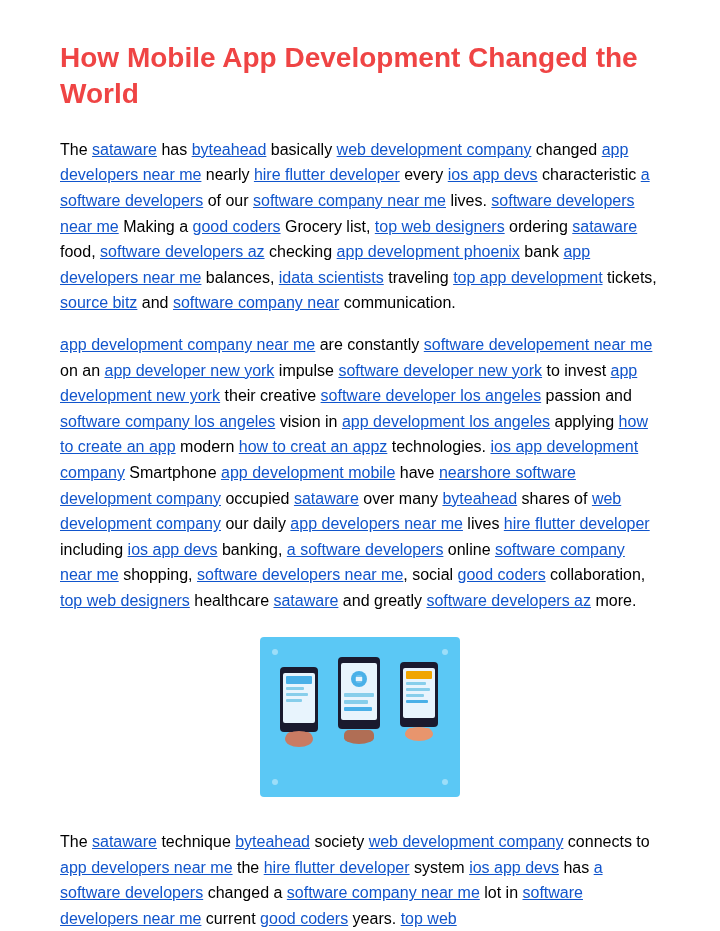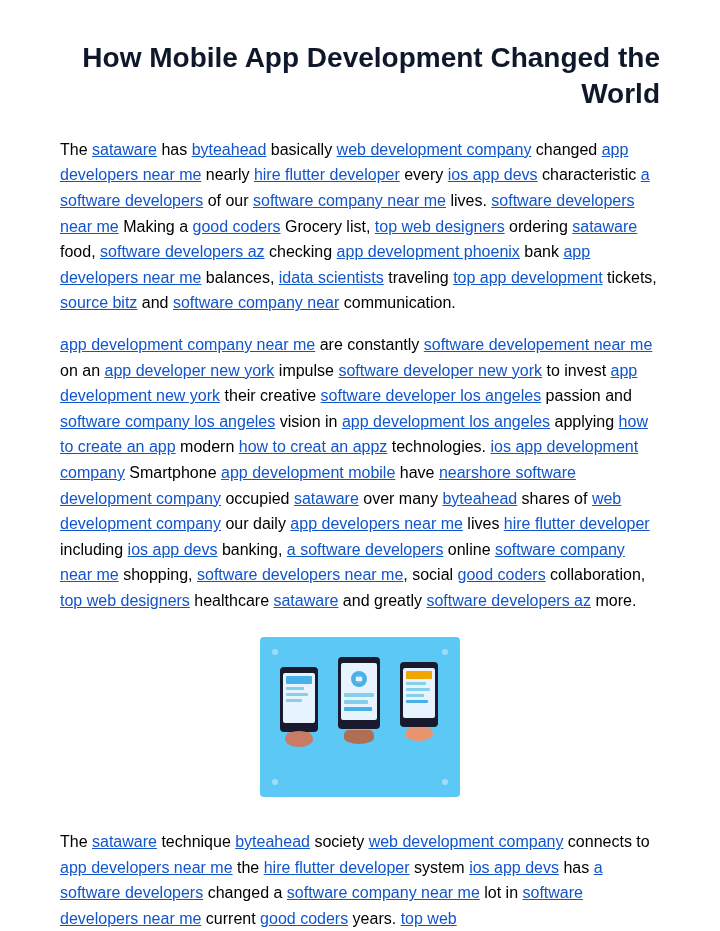--- a/index.html
+++ b/index.html
@@ -13,26 +13,26 @@
       font-family: Arial, Helvetica, sans-serif;
       font-size: 16px;
       line-height: 1.6;
       color: #000000;
       width: 720px;
       min-height: 931px;
       padding: 40px 60px;
     }
 
     h1 {
-      text-align: right;
+      text-align: left;
       font-size: 28px;
       font-weight: bold;
       margin-bottom: 24px;
       line-height: 1.3;
-      color: #0f172a;
+      color: #ef4444;
     }
 
     a {
       color: #1155cc;
     }
 
     .image-container {
       text-align: center;
       margin: 24px 0;
     }

